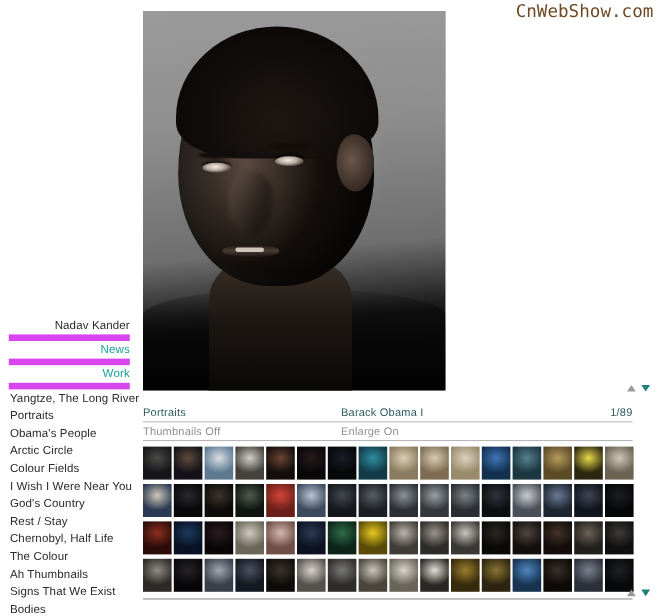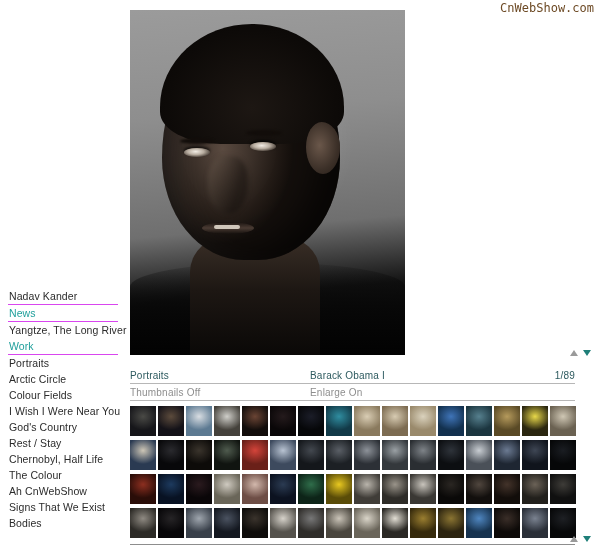--- a/index.html
+++ b/index.html
@@ -27,21 +27,21 @@
   }
   #watermark .wm-cn {
     font-family: "DejaVu Sans", sans-serif;
     font-size: 13px;
     letter-spacing: 3px;
     color: #6d4a25;
     display: block;
   }
   #watermark .wm-en {
     font-family: "DejaVu Sans Mono", monospace;
-    font-size: 12px;
+    font-size: 16px;
     color: #6d4a25;
     display: block;
     letter-spacing: 0px;
   }
 
   
   #sidebar {
     position: absolute;
     left: 8px;
     top: 288px;
@@ -49,21 +49,21 @@
   }
   .nav-item {
     font-size: 10.5px;
     line-height: 14px;
     color: #2b2b2b;
     padding: 1px 0 1px 1px;
     white-space: nowrap;
     letter-spacing: 0.1px;
   }
   .nav-item.link { color: #1f9f9b; }
-  .nav-item.ruled { border-bottom: 1px solid #d946ef; }
+  .nav-item.ruled { border-bottom: 6px solid #d946ef; text-align: right; }
 
   
   #main-image {
     position: absolute;
     left: 130px;
     top: 10px;
     width: 275px;
     height: 345px;
     overflow: hidden;
     background: #8a8a8a;
@@ -244,31 +244,32 @@
 </head>
 <body>
 
 <div id="watermark">
   <span class="wm-en">CnWebShow.com</span>
 </div>
 
 <nav id="sidebar">
     <div class="nav-item ruled">Nadav Kander</div>
     <div class="nav-item link ruled">News</div>
+    <div class="nav-item link ruled">Work</div>
     <div class="nav-item">Yangtze, The Long River</div>
-    <div class="nav-item link ruled">Work</div>
     <div class="nav-item">Portraits</div>
+    <div class="nav-item">Obama's People</div>
     <div class="nav-item">Arctic Circle</div>
     <div class="nav-item">Colour Fields</div>
     <div class="nav-item">I Wish I Were Near You</div>
     <div class="nav-item">God's Country</div>
     <div class="nav-item">Rest / Stay</div>
     <div class="nav-item">Chernobyl, Half Life</div>
     <div class="nav-item">The Colour</div>
-    <div class="nav-item">Ah CnWebShow</div>
+    <div class="nav-item">Ah Thumbnails</div>
     <div class="nav-item">Signs That We Exist</div>
     <div class="nav-item">Bodies</div>
   </nav>
 
 <div id="main-image">
   <div class="portrait-canvas">
     <div class="shoulders"></div>
     <div class="neck"></div>
     <div class="head"></div>
     <div class="hair"></div>

